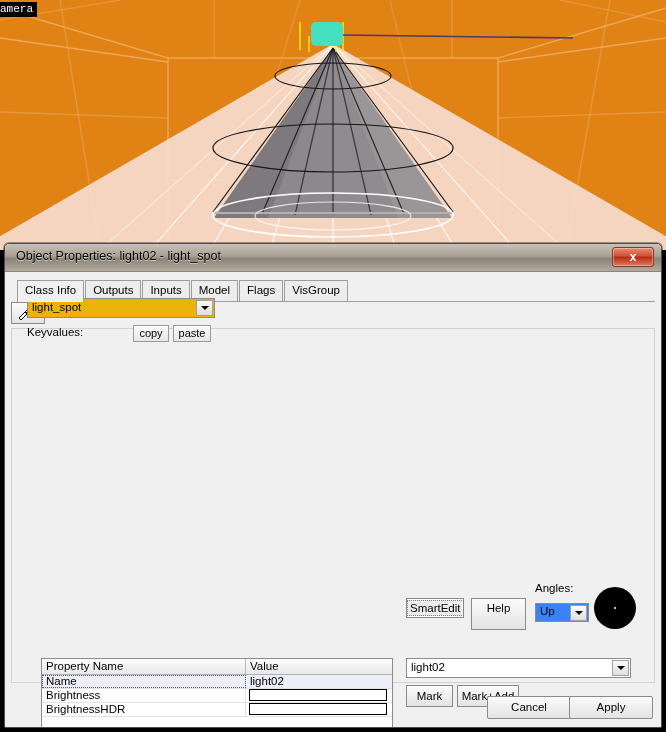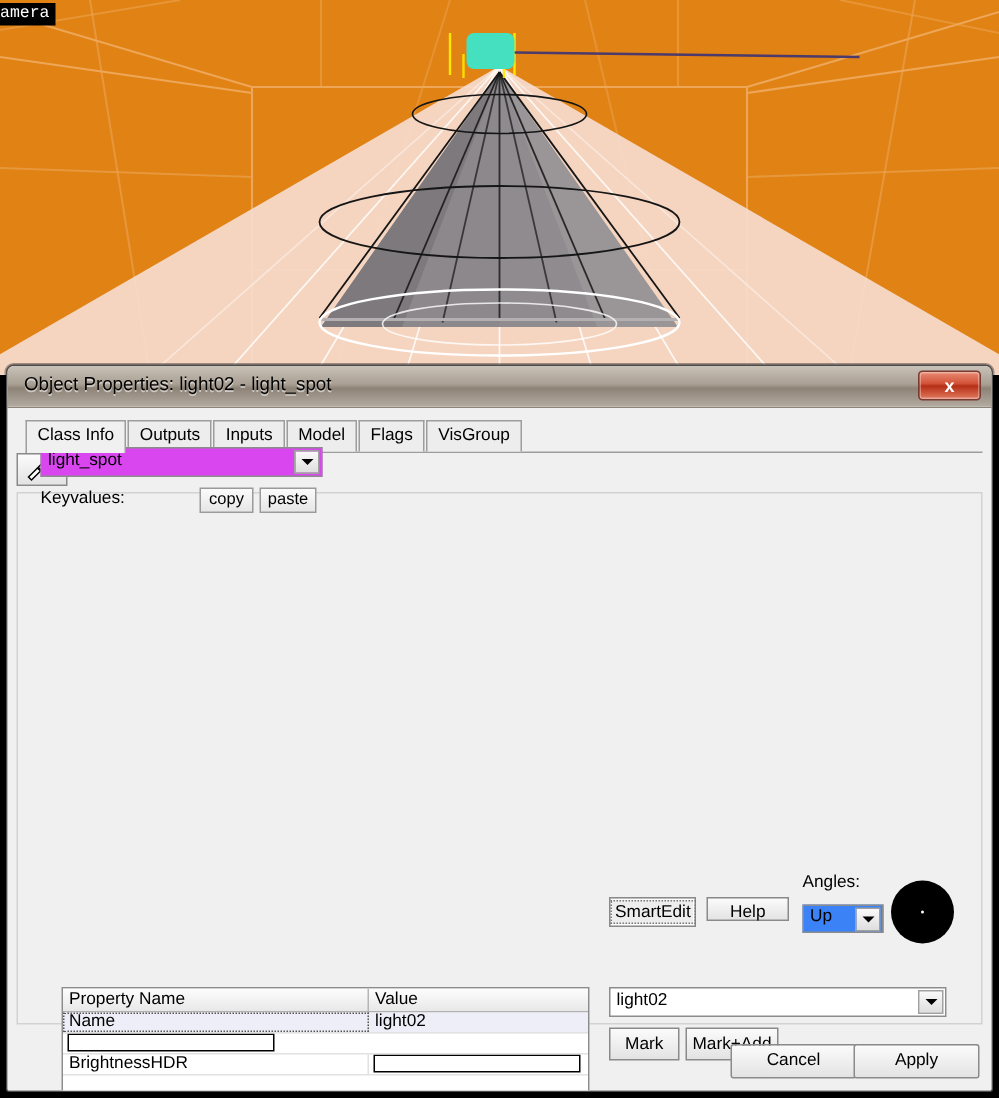--- a/index.html
+++ b/index.html
@@ -100,21 +100,21 @@
   #panel{
     position:absolute; left:6px; top:56px; right:6px; bottom:44px;
     border:1px solid #d2d2d2;
     background:#F0F0F0;
   }
   .lbl{ font-size:11.5px; color:#000; }
 
   #classLabel{ position:absolute; left:22px; top:12px; }
   #classCombo{
     position:absolute; left:22px; top:26px; width:188px; height:20px;
-    background:#d946ef; border:1px solid #8c8c8c;
+    background:#eab308; border:1px solid #8c8c8c;
     font-size:11.5px;
   }
   #classCombo .val{ position:absolute; left:4px; top:2px; }
   .combo-arrow{
     position:absolute; right:1px; top:1px; width:17px; height:16px;
     background:linear-gradient(to bottom,#fafafa,#dedede);
     border:1px solid #a0a0a0;
     display:flex; align-items:center; justify-content:center;
     cursor:pointer;
   }
@@ -138,21 +138,21 @@
   #smartEdit{
     position:absolute; left:401px; top:326px; width:58px; height:20px;
     border:1px solid #8a8a8a; background:#EDEDED;
     font-size:11.5px; line-height:18px; text-align:center; cursor:pointer;
     box-shadow:inset 0 0 0 1px #fff;
   }
   #smartEdit span{
     display:inline-block; border:1px dotted #7a7a7a; padding:0 2px; line-height:14px;
   }
   #helpBtn{
-    position:absolute; left:466px; top:326px; width:55px; height:16px;
+    position:absolute; left:466px; top:326px; width:55px; height:32px;
     border:1px solid #8a8a8a;
     background:linear-gradient(to bottom,#fbfbfb,#e3e3e3);
     font-size:11.5px; line-height:18px; text-align:center; cursor:pointer;
   }
   #anglesLabel{ position:absolute; left:530px; top:310px; }
   #anglesCombo{
     position:absolute; left:530px; top:331px; width:54px; height:19px;
     background:#3b82f6; border:1px solid #8c8c8c; font-size:11.5px;
   }
   #anglesCombo .val{ position:absolute; left:4px; top:1px; }
@@ -350,20 +350,21 @@
       <div id="gridHeader">
         <div class="hc c1">Property Name</div>
         <div class="hc c2">Value</div>
       </div>
       <div id="gridRows">
           <div class="grow sel-focus">
             <div class="c1">Name</div>
             <div class="c2">light02</div>
           </div>
           <div class="grow">
+            <div class="c1">Brightness</div>
             <div class="c2">
               <div class="editbox"></div>
             </div>
           </div>
           <div class="grow">
             <div class="c1">BrightnessHDR</div>
             <div class="c2">
               <div class="editbox"></div>
             </div>
           </div>

